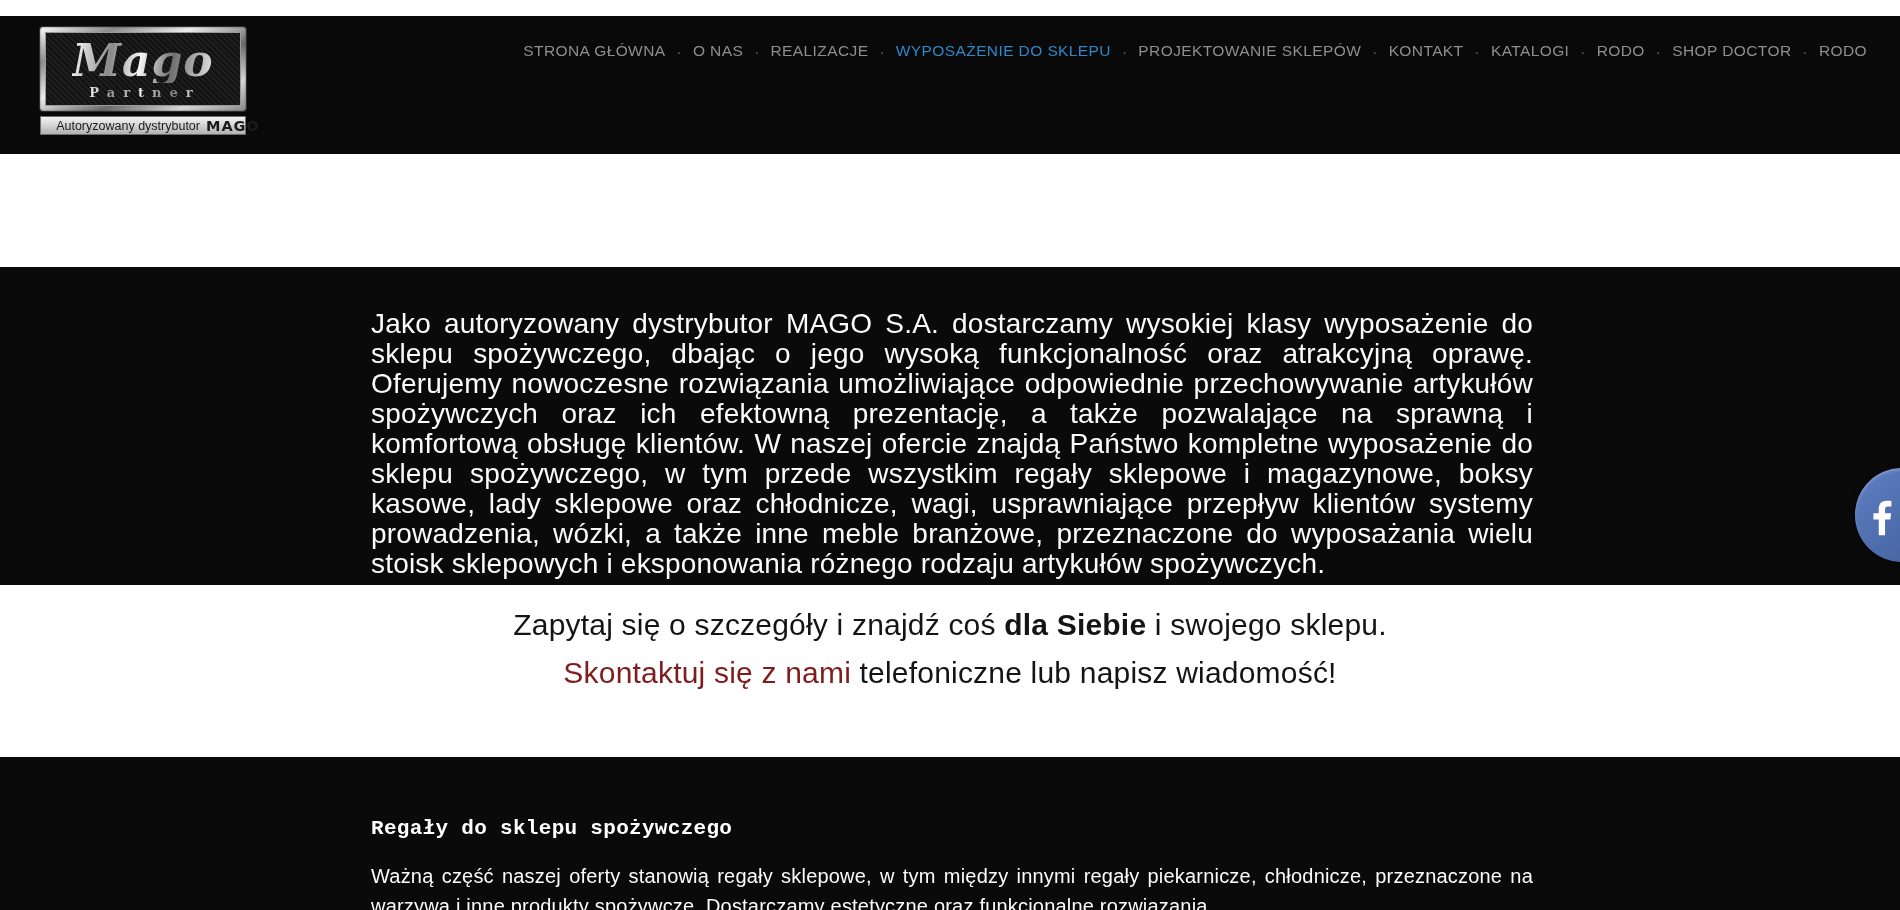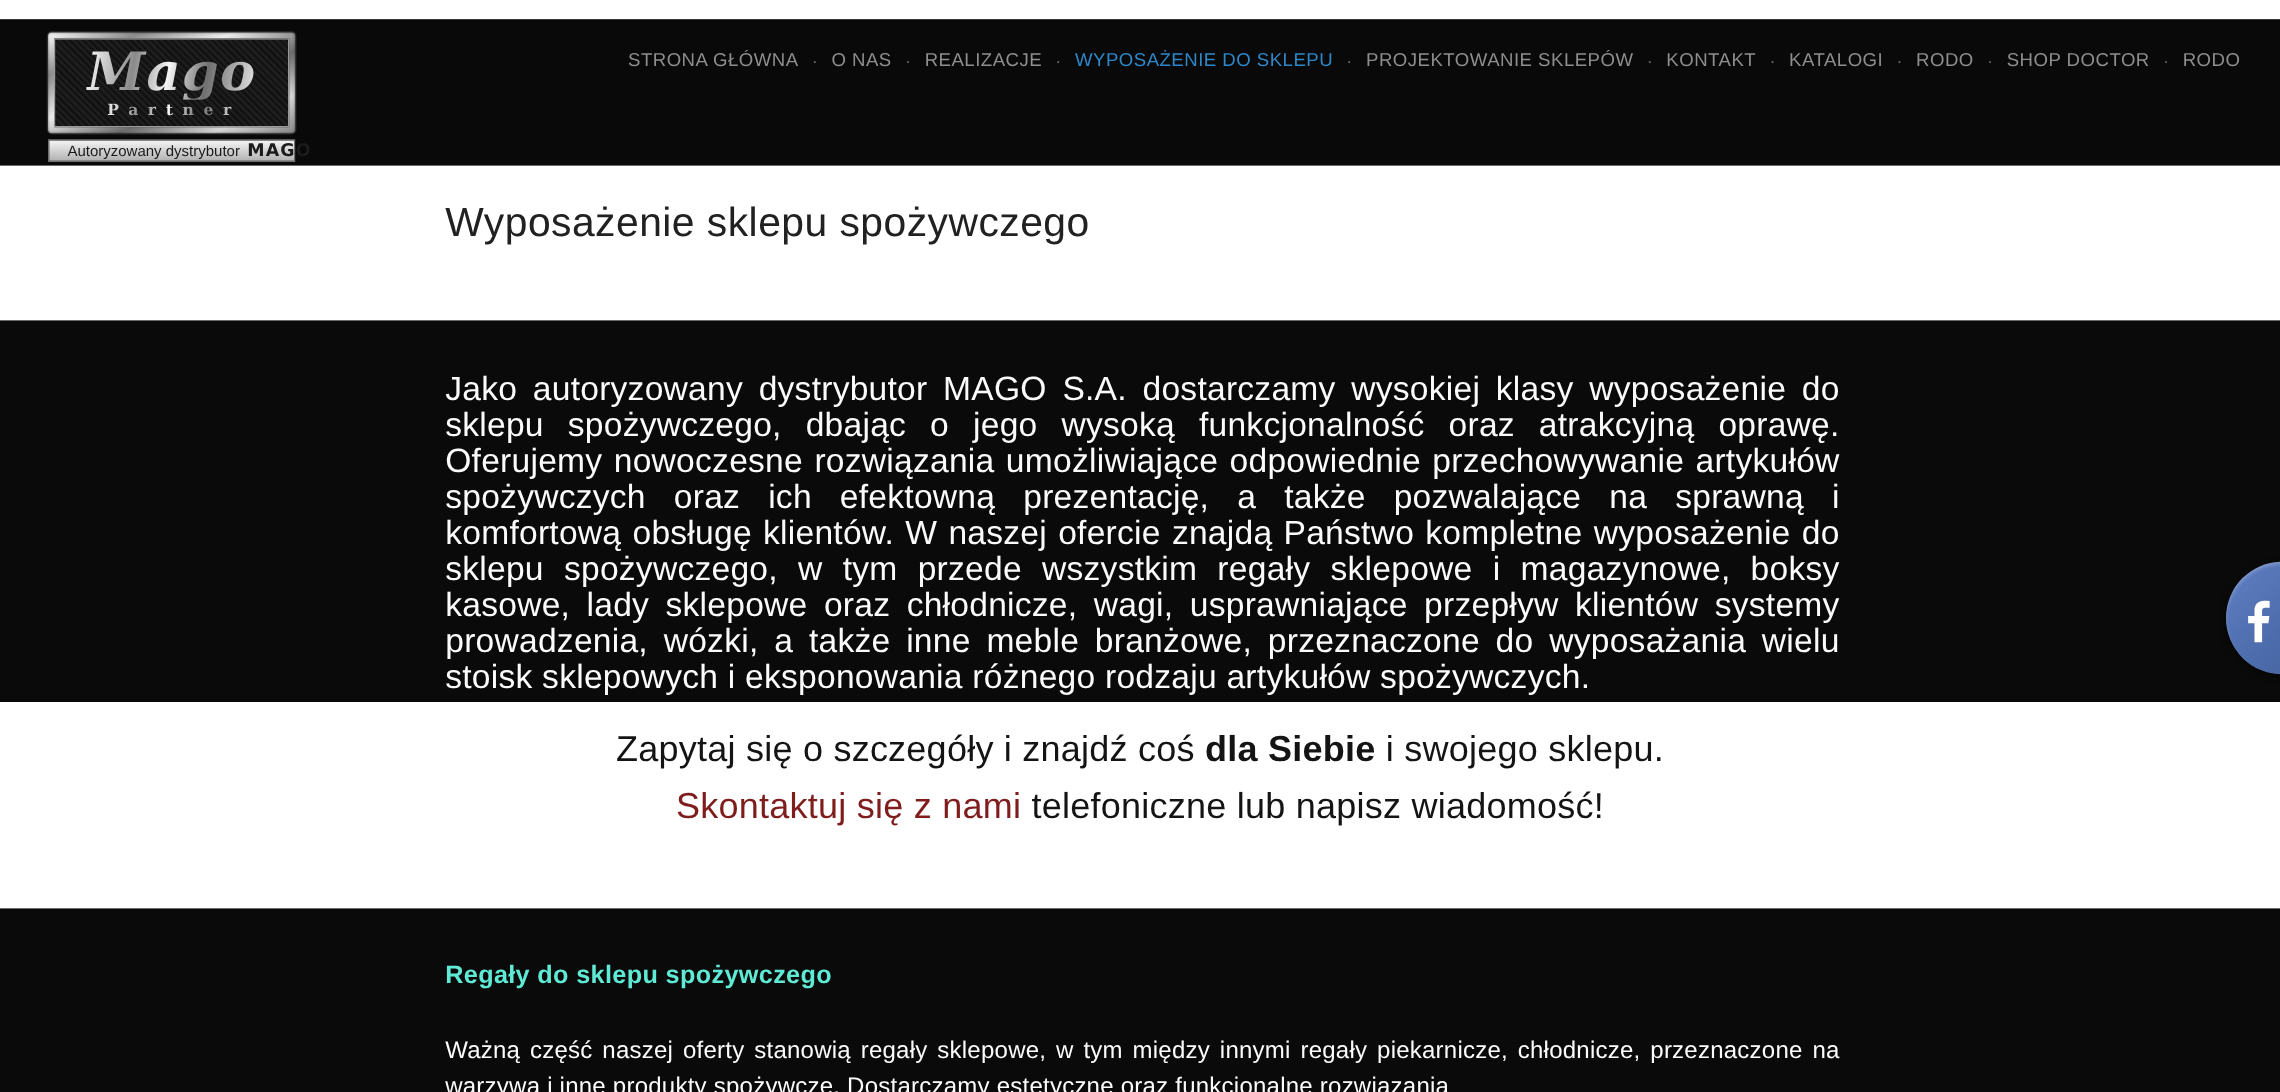--- a/index.html
+++ b/index.html
@@ -71,22 +71,22 @@
 
   
   .cta-band{position:absolute;top:585px;left:0;width:1900px;height:172px;background:#ffffff;}
   .cta{margin:0;padding-top:16px;width:100%;text-align:center;font-size:30px;line-height:48px;color:#141414;letter-spacing:.2px;}
   .cta-bold{font-weight:700;}
   .cta-link{color:#7f1d1d;cursor:pointer;}
 
   
   .dark-band-2{position:absolute;top:757px;left:0;width:1900px;height:153px;background:#0a0a0a;overflow:hidden;}
   .sub-heading{
-    position:absolute;left:371px;top:44px;margin:0;
-    font-size:21px;font-weight:700;color:#5eead4;letter-spacing:.3px;
+    position:absolute;left:371px;top:60px;margin:0;
+    font-size:21px;font-weight:700;color:#ffffff;letter-spacing:.3px;font-family:Liberation Mono, monospace;
   }
   .sub-para{
     position:absolute;left:371px;top:104px;width:1162px;margin:0;
     color:#fbfbfb;font-size:20px;line-height:30px;text-align:justify;letter-spacing:.2px;
   }
 
   
   .fb-button{
     position:absolute;left:1855px;top:468px;width:94px;height:94px;border-radius:50%;
     background:linear-gradient(135deg,#607fc4 0%,#4d6cab 55%,#43609c 100%);
@@ -130,23 +130,20 @@
       <span class="nav-item">KATALOGI</span>
       <span class="nav-sep">·</span>
       <span class="nav-item">RODO</span>
       <span class="nav-sep">·</span>
       <span class="nav-item">SHOP DOCTOR</span>
       <span class="nav-sep">·</span>
       <span class="nav-item">RODO</span>
     </nav>
   </header>
 
-  <section class="title-band">
-    <h1 class="page-title">Wyposażenie sklepu spożywczego</h1>
-  </section>
 
   <section class="dark-band-1">
     <p class="intro">Jako autoryzowany dystrybutor MAGO S.A. dostarczamy wysokiej klasy wyposażenie do sklepu spożywczego, dbając o jego wysoką funkcjonalność oraz atrakcyjną oprawę. Oferujemy nowoczesne rozwiązania umożliwiające odpowiednie przechowywanie artykułów spożywczych oraz ich efektowną prezentację, a także pozwalające na sprawną i komfortową obsługę klientów. W naszej ofercie znajdą Państwo kompletne wyposażenie do sklepu spożywczego, w tym przede wszystkim regały sklepowe i magazynowe, boksy kasowe, lady sklepowe oraz chłodnicze, wagi, usprawniające przepływ klientów systemy prowadzenia, wózki, a także inne meble branżowe, przeznaczone do wyposażania wielu stoisk sklepowych i eksponowania różnego rodzaju artykułów spożywczych.</p>
   </section>
 
   <section class="cta-band">
     <p class="cta"><span>Zapytaj się o szczegóły i znajdź coś </span><span class="cta-bold">dla Siebie</span><span> i swojego sklepu.</span><br>
     <span class="cta-link">Skontaktuj się z nami</span><span> telefoniczne lub napisz wiadomość!</span></p>
   </section>
 

